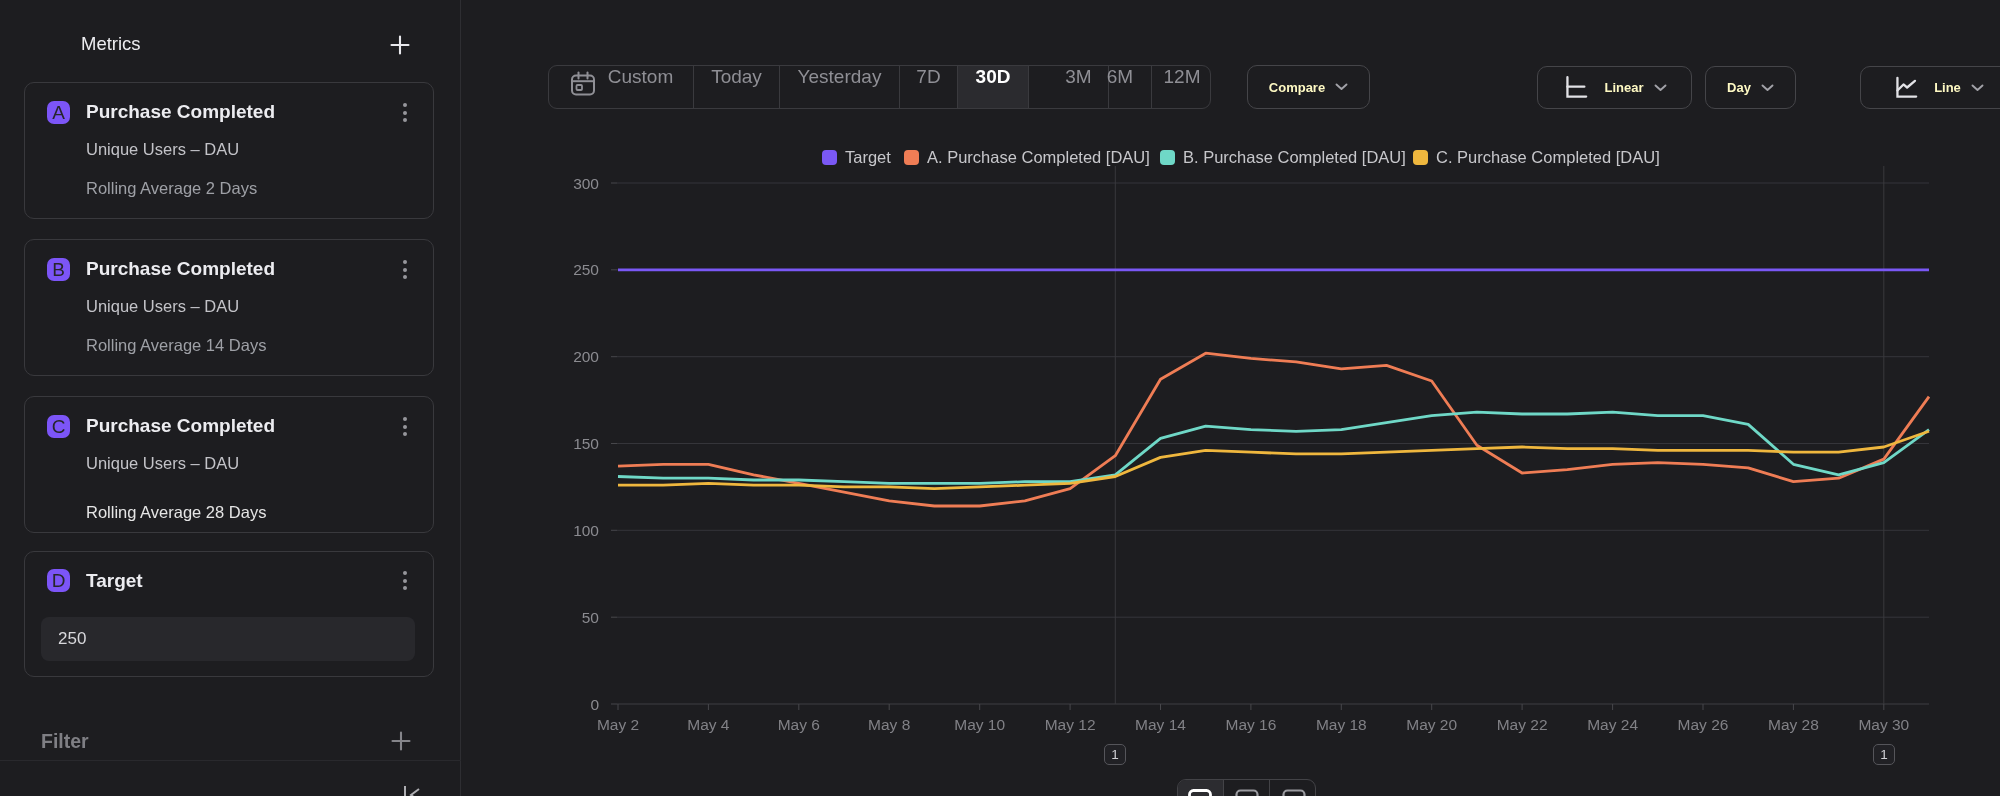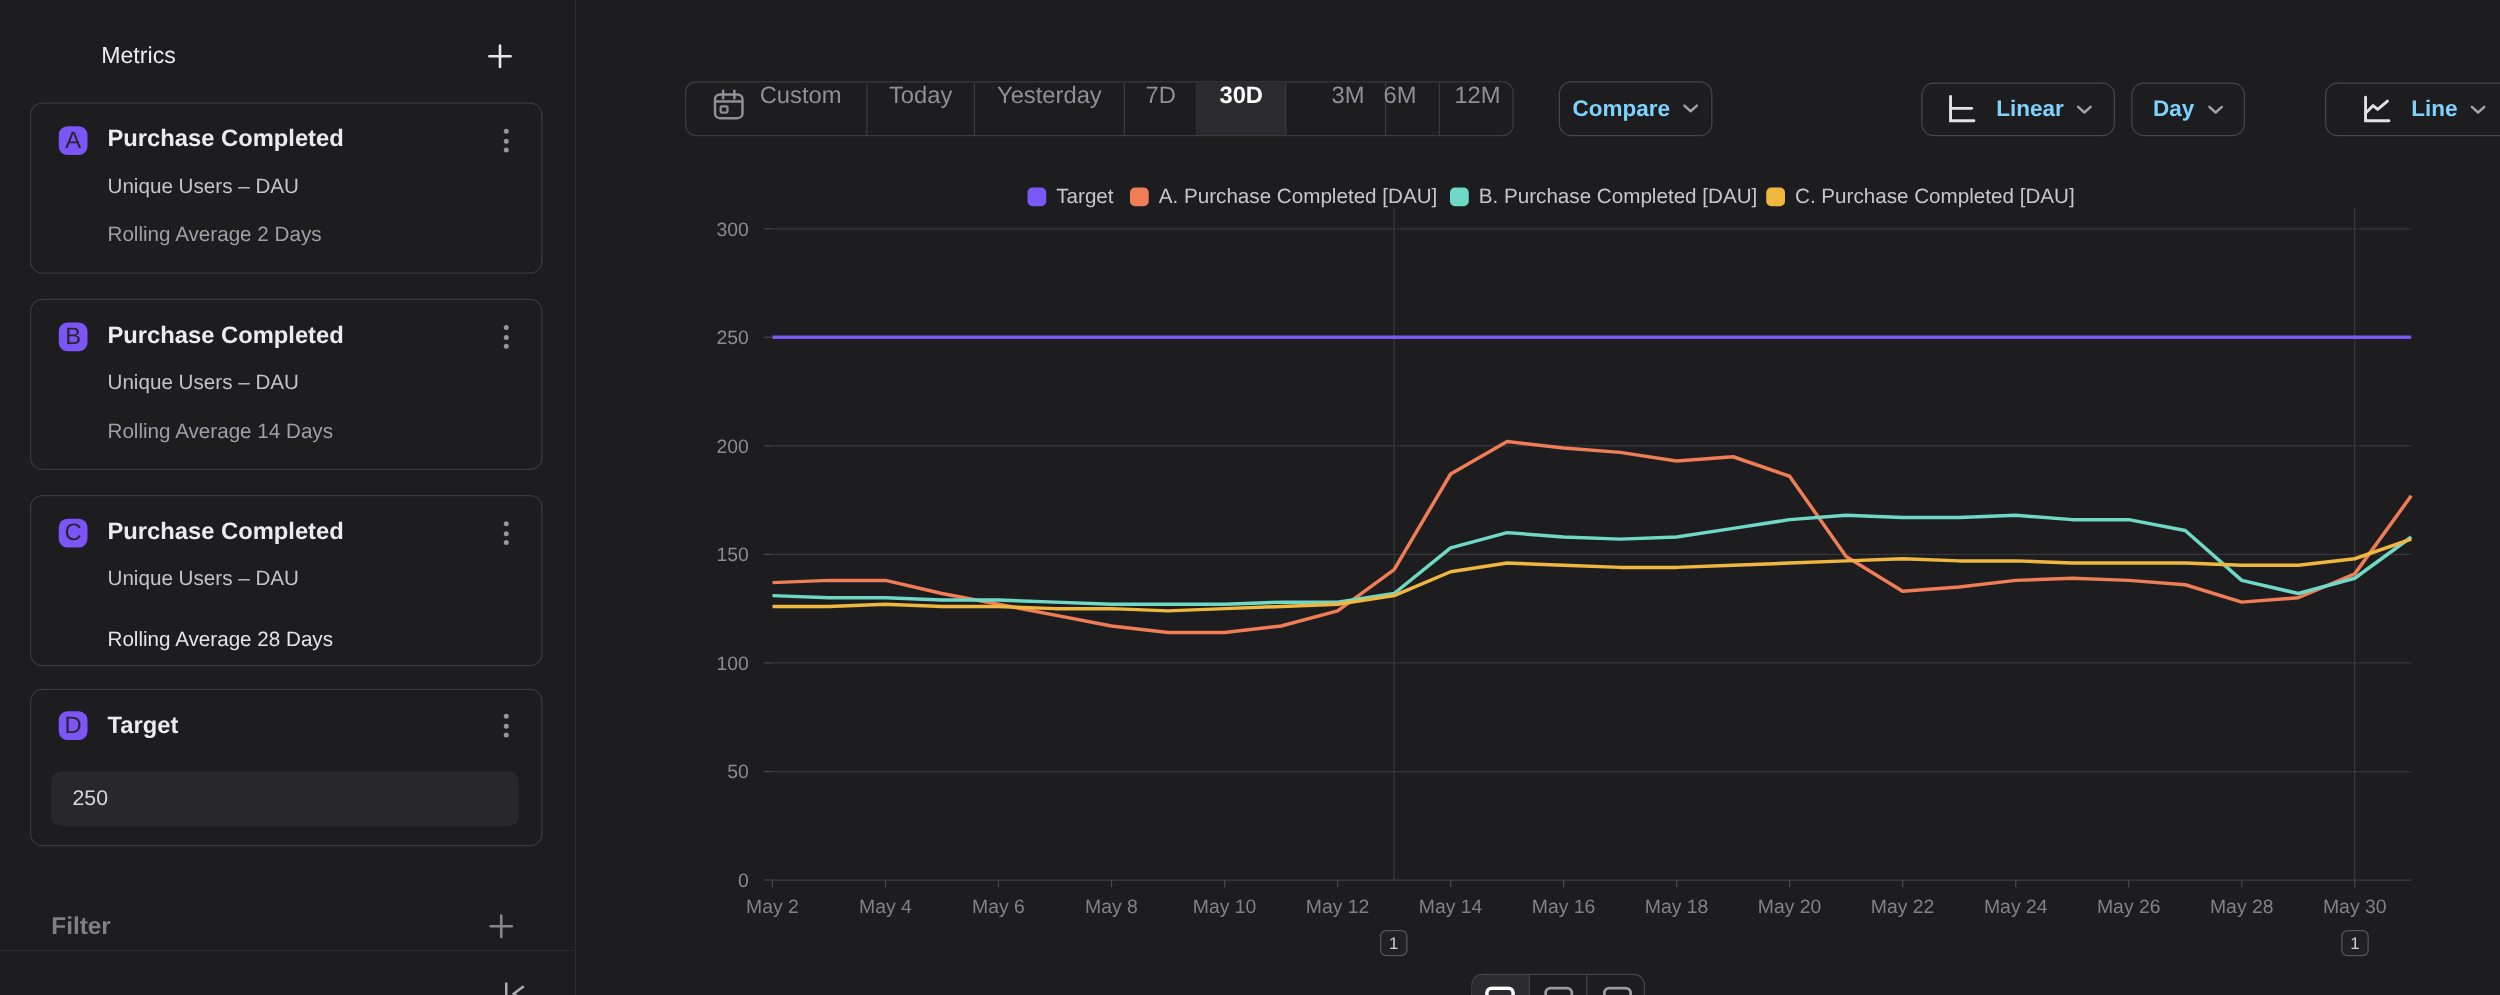--- a/index.html
+++ b/index.html
@@ -8,21 +8,21 @@
 .card { position:absolute; left:24px; width:410px; border:1px solid #39393d; border-radius:10px; }
 .chip { position:absolute; width:23px; height:23px; border-radius:7px; background:#7c55f7; color:#26262a; font-size:19px; font-weight:400; text-align:center; line-height:24px; }
 .ctitle { position:absolute; left:61px; top:10px; font-size:19px; font-weight:bold; color:#ececf0; line-height:38px; }
 .crow { position:absolute; left:61px; font-size:16.5px; line-height:27px; }
 .kebab { position:absolute; right:26px; width:4px; }
 .kebab i { display:block; width:4px; height:4px; border-radius:50%; background:#96969b; margin:3.4px 0; }
 #toolbar { position:absolute; left:548px; top:65px; width:663px; height:44px; border:1px solid #3a3a3e; border-radius:9px; }
 .seg { position:absolute; top:0; height:42px; display:flex; align-items:flex-start; justify-content:center; font-size:19px; color:#8f8f95; border-right:1px solid #3a3a3e; }
 .seg:last-child { border-right:none; }
 .seg.sel { background:#2b2b2f; color:#fff; font-weight:bold; border-radius:0; }
-.btn { position:absolute; display:flex; align-items:center; justify-content:center; border:1px solid #454549; border-radius:10px; color:#7dd3fc; font-size:18px; font-weight:bold; }
+.btn { position:absolute; display:flex; align-items:center; justify-content:center; border:1px solid #454549; border-radius:10px; color:#fef9c3; font-size:13px; font-weight:bold; }
 .litem { position:absolute; top:148px; display:flex; align-items:center; font-size:16.5px; color:#c7c7cb; }
 .sw { width:15px; height:15px; border-radius:4px; margin-right:8px; display:inline-block; }
 #bseg { position:absolute; left:1177px; top:779px; width:139px; height:34px; border:1px solid #434347; border-radius:9px; overflow:hidden; }
 .bs { position:absolute; top:0; height:34px; width:46px; border-right:1px solid #434347; }
 .badge { position:absolute; width:22px; height:21px; border:1px solid #55555a; border-radius:5px; background:#212125; color:#cfcfd3; font-size:13.5px; text-align:center; line-height:20px; }
 </style></head>
 <body>
 <div id="sidebar">
   <div class="abs" style="left:41px;top:33px;font-size:18.5px;font-weight:normal;color:#ececf0;margin-left:40px;">Metrics</div>
   <div class="abs" style="left:390px;top:35px;"><svg width="20" height="20" viewBox="0 0 20 20">

